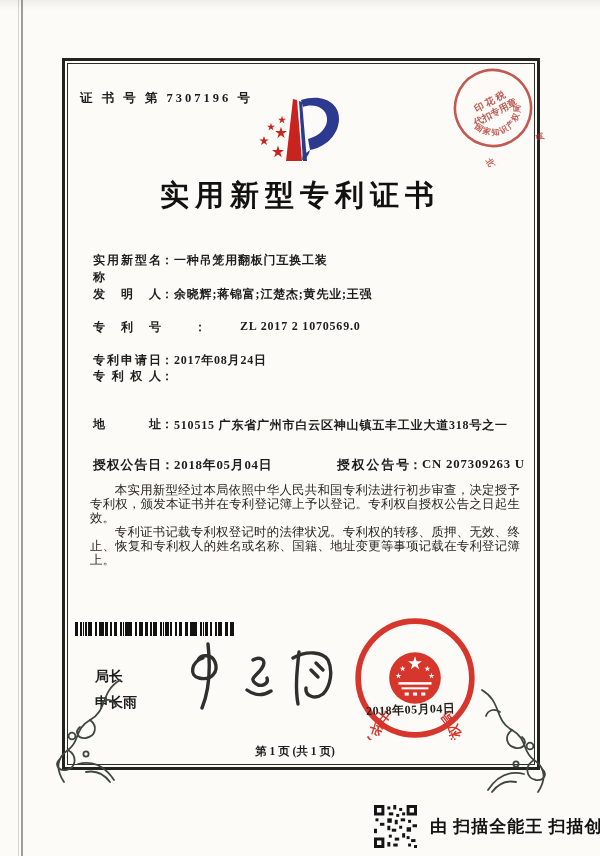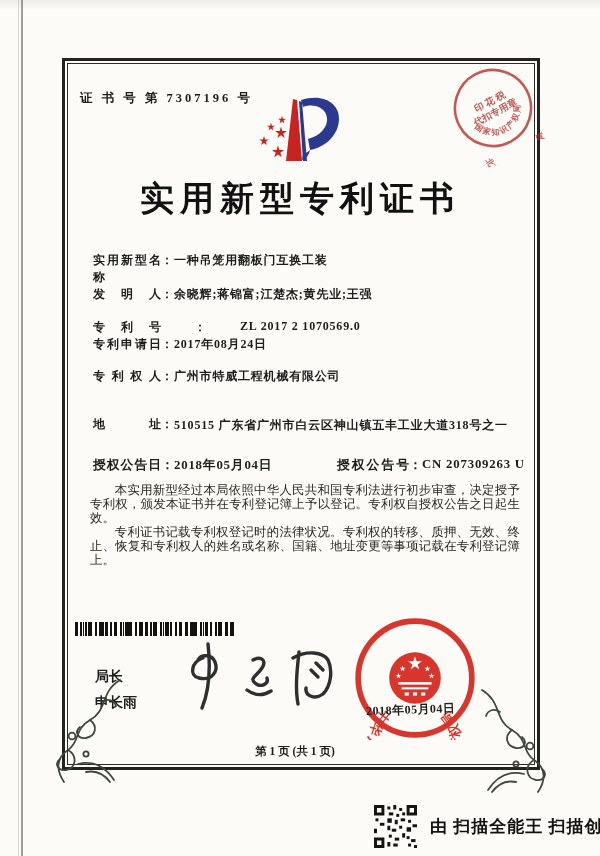--- a/index.html
+++ b/index.html
@@ -16,27 +16,27 @@
 
   
   .frame{position:absolute; left:62px; top:58px; width:472px; height:706px; border:3px solid #23231f;}
   .frame-inner{position:absolute; inset:2px; border:1px solid #2c2c28;}
 
   .cert-no{position:absolute; left:80px; top:90px; font-size:12.5px; font-weight:700; letter-spacing:3px;}
 
   .logo{position:absolute; left:252px; top:93px; width:94px; height:76px;}
 
   .title{position:absolute; left:0; top:176px; width:600px; text-align:center;
-    font-size:34px; font-weight:700; letter-spacing:6px; color:#111;}
+    font-size:29px; font-weight:700; letter-spacing:6px; color:#111;}
   .frow{position:absolute; left:93px; display:flex; align-items:flex-start; font-size:12px; font-weight:600;}
   .flabel{display:inline-block; width:68px; text-align:justify; text-align-last:justify; letter-spacing:0;}
   .fcolon{display:inline-block; width:13px;}
   .fvalue{display:inline-block; letter-spacing:.8px;}
   .addr{width:374px; line-height:19px;}
-  .r1{top:252px;} .r2{top:286px;} .r3{top:319px;gap:33px;} .r4{top:336px;} .r5{top:368px;} .r6{top:416px;}
+  .r1{top:252px;} .r2{top:286px;} .r3{top:319px;gap:33px;} .r4{top:352px;} .r5{top:368px;} .r6{top:416px;}
   .grant-row{position:absolute; left:93px; top:457px; width:440px; font-size:12.8px; font-weight:600; display:flex;}
   .grant-col2{position:absolute; left:244px; top:0; display:flex;}
   .grant-col2 .flabel{width:72px;}
 
   .paragraphs{position:absolute; left:90px; top:483px; width:430px;
     font-size:12.4px; line-height:14px; text-align:justify; color:#28261f; letter-spacing:.2px;}
   .paragraphs p{margin:0; text-indent:2em;}
 
   .barcode{position:absolute; left:75px; top:622px; width:160px; height:14px; background-color:#fff;
     background-image:
@@ -115,21 +115,20 @@
       <span class="fvalue">ZL 2017 2 1070569.0</span>
   </div>
   <div class="frow r4">
     <span class="flabel">专利申请日</span>
       <span class="fcolon">：</span>
       <span class="fvalue">2017年08月24日</span>
   </div>
   <div class="frow r5">
     <span class="flabel">专利权人</span>
       <span class="fcolon">：</span>
-      <span class="fvalue">广州市特威工程机械有限公司</span>
   </div>
   <div class="frow r6">
     <span class="flabel">地址</span>
       <span class="fcolon">：</span>
       <span class="fvalue addr">510515 广东省广州市白云区神山镇五丰工业大道318号之一</span>
   </div>
 
   <div class="grant-row">
     <span class="flabel">授权公告日</span>
       <span class="fcolon">：</span>

